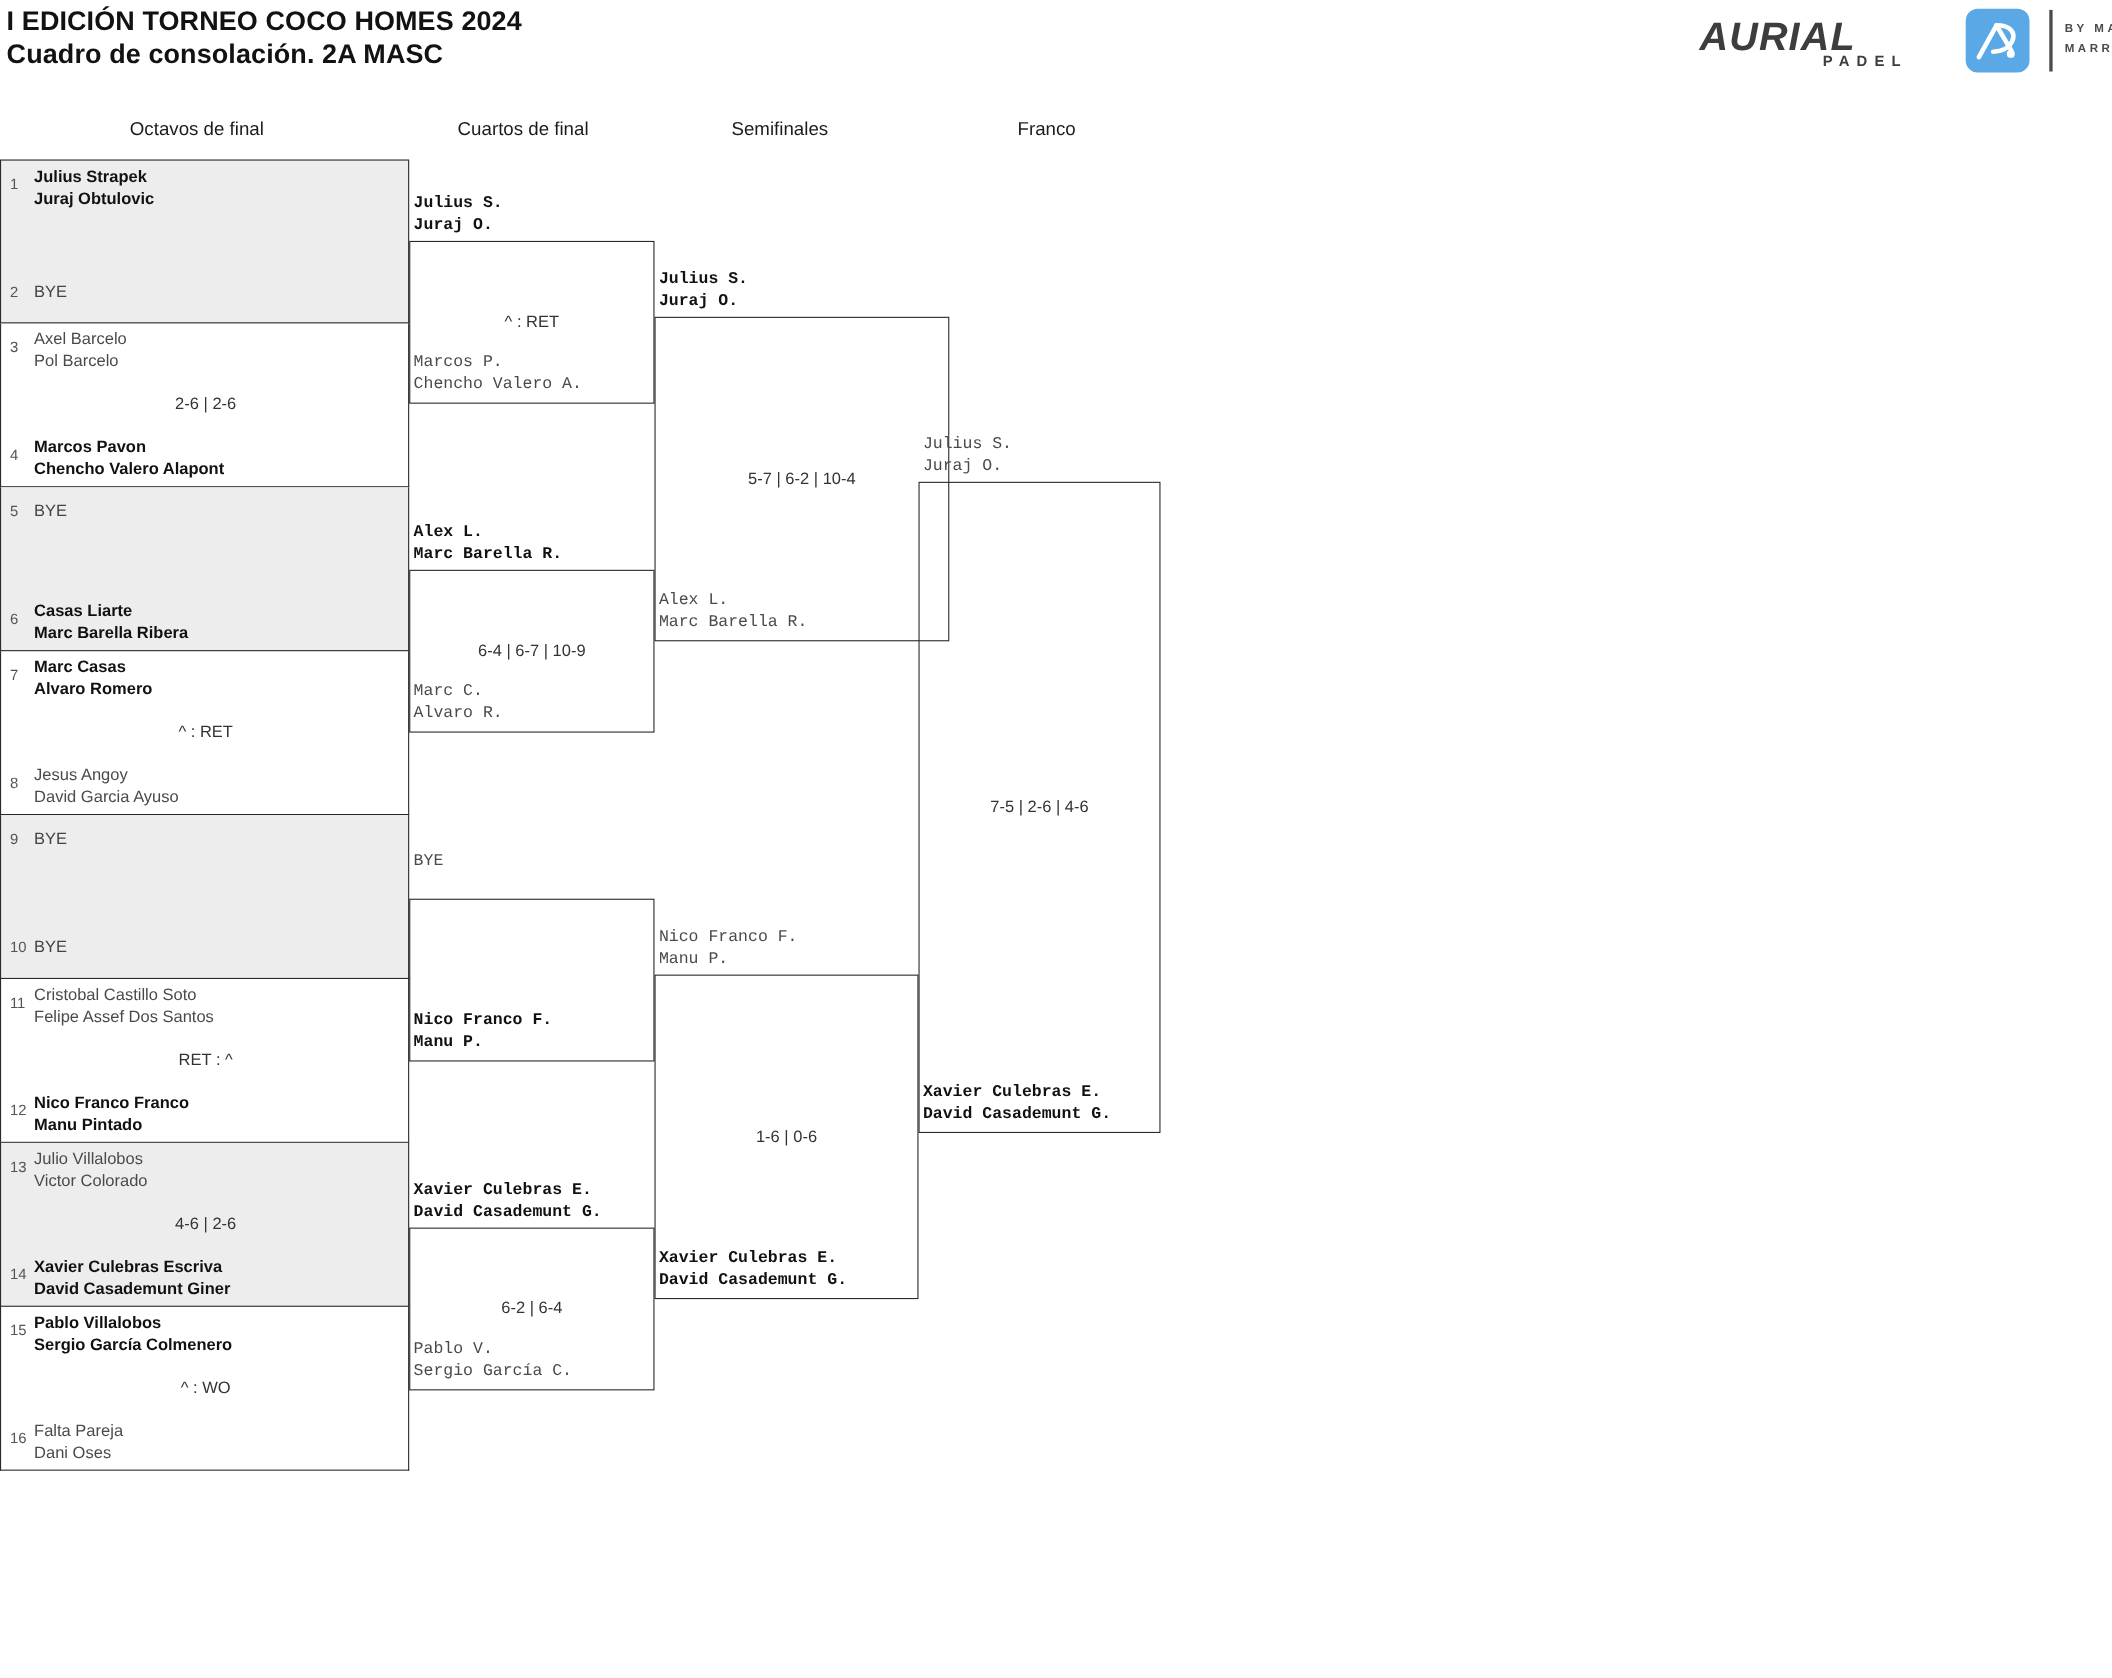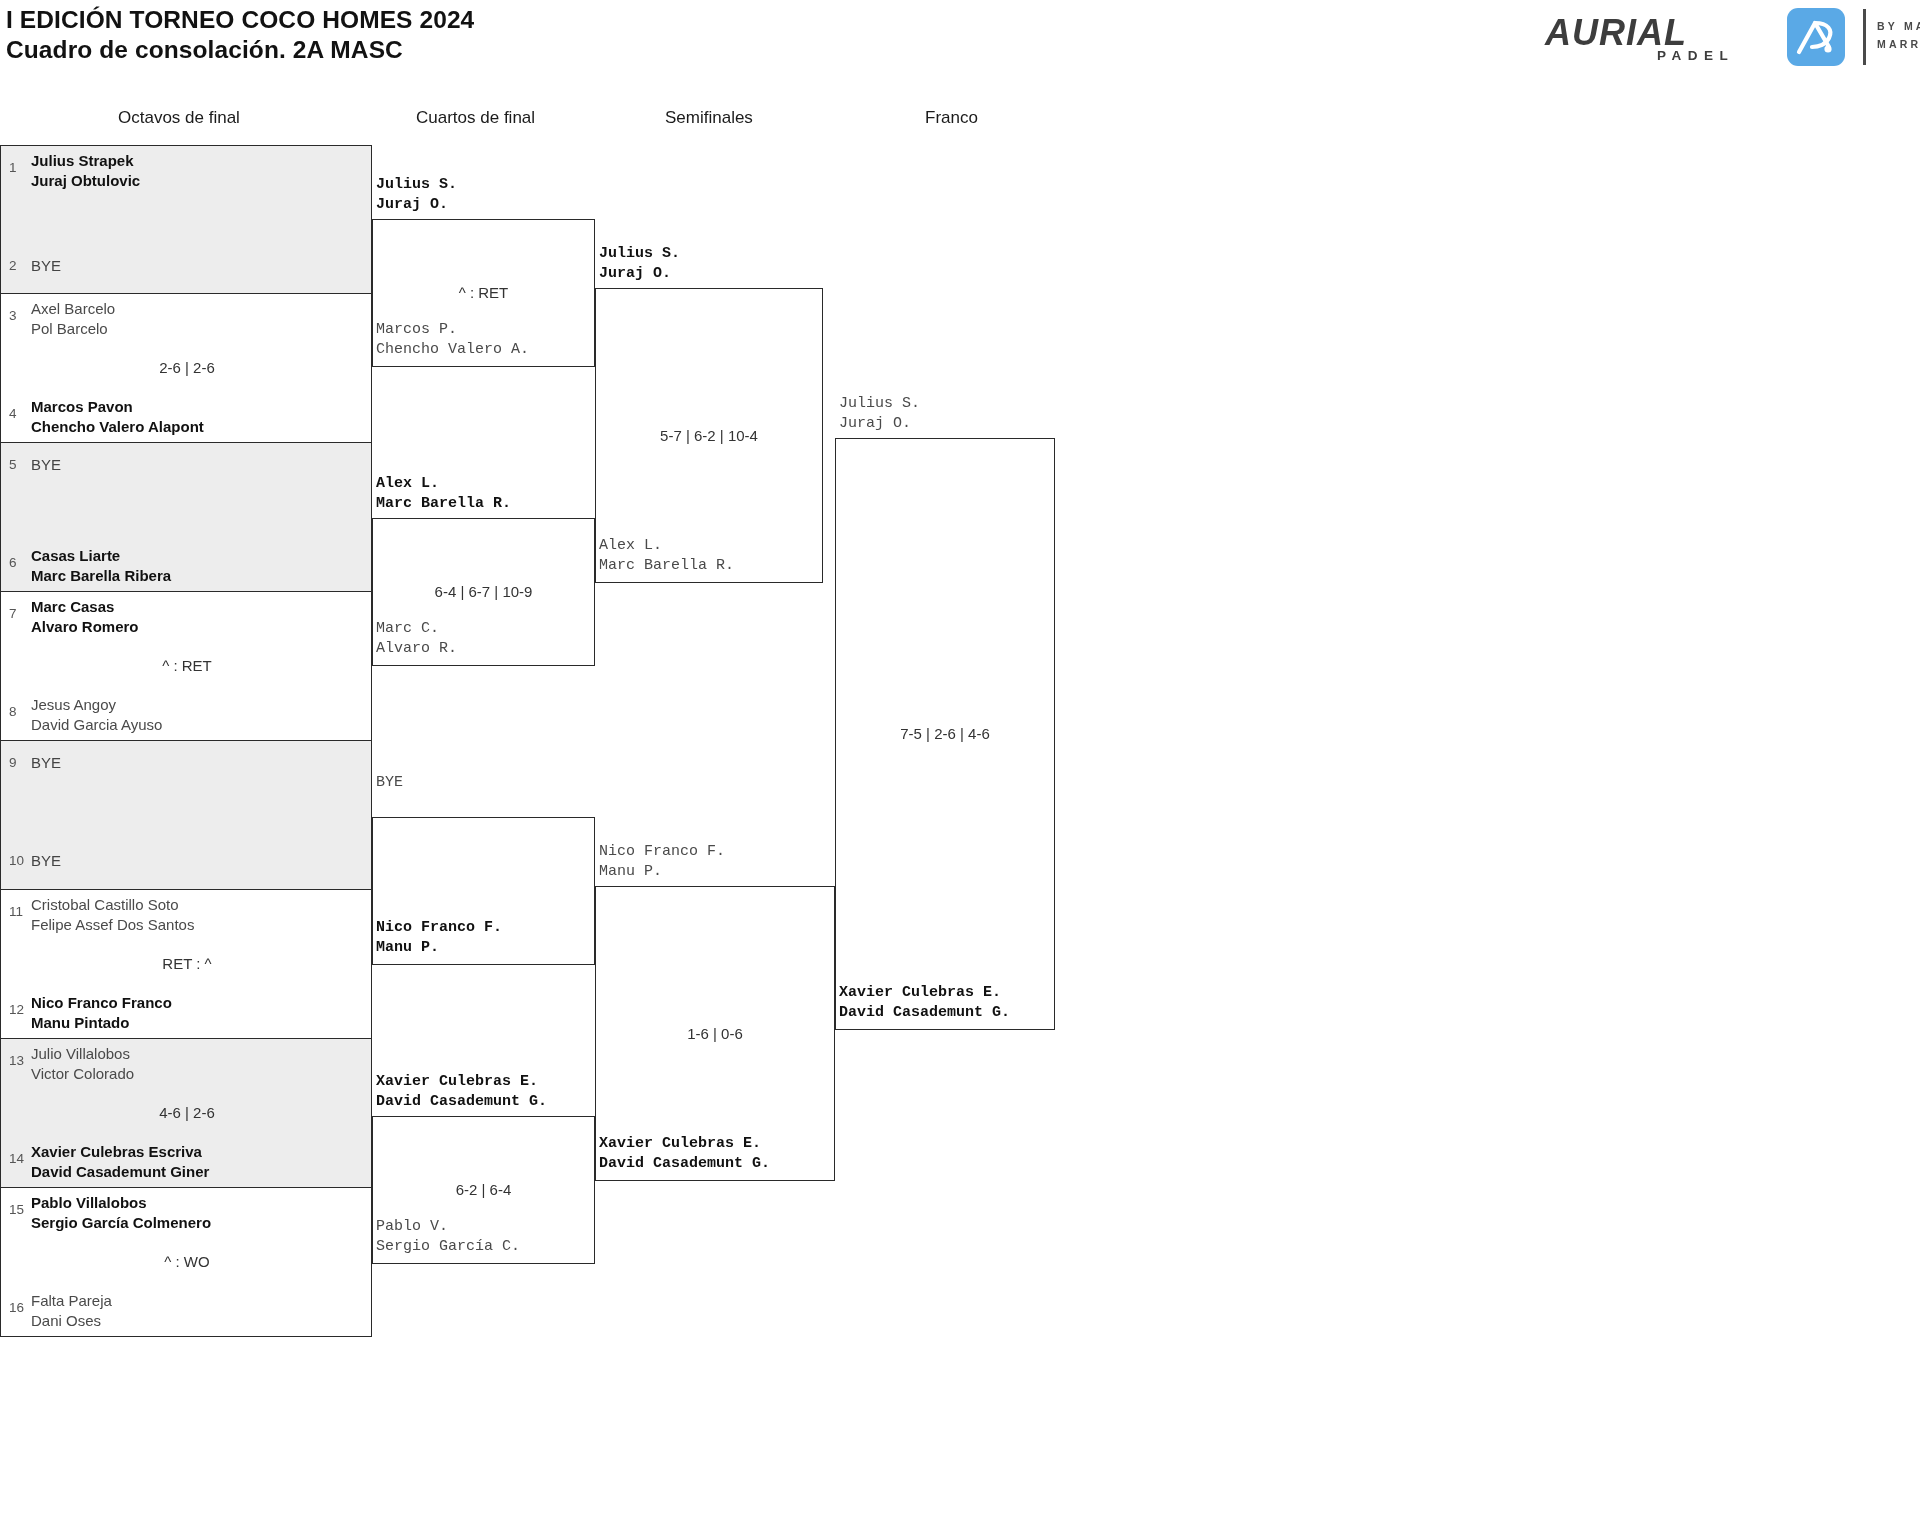--- a/index.html
+++ b/index.html
@@ -245,21 +245,21 @@
       <div class="mbox-score" style="top: 64px;">6-2 | 6-4</div>
     </div>
     <div class="adv lose" style="left: 376px; top: 1217px;">
       <div class="ln">Pablo V.</div>
       <div class="ln">Sergio García C.</div>
     </div>
     <div class="adv win" style="left: 599px; top: 244px;">
       <div class="ln">Julius S.</div>
       <div class="ln">Juraj O.</div>
     </div>
-    <div class="mbox" style="left: 595px; top: 288px; width: 228px; height: 295px; padding-left: 35px;">
+    <div class="mbox" style="left: 595px; top: 288px; width: 268px; height: 295px; padding-left: 35px;">
       <div class="mbox-score" style="top: 137.5px;">5-7 | 6-2 | 10-4</div>
     </div>
     <div class="adv lose" style="left: 599px; top: 536px;">
       <div class="ln">Alex L.</div>
       <div class="ln">Marc Barella R.</div>
     </div>
     <div class="adv lose" style="left: 599px; top: 842px;">
       <div class="ln">Nico Franco F.</div>
       <div class="ln">Manu P.</div>
     </div>

